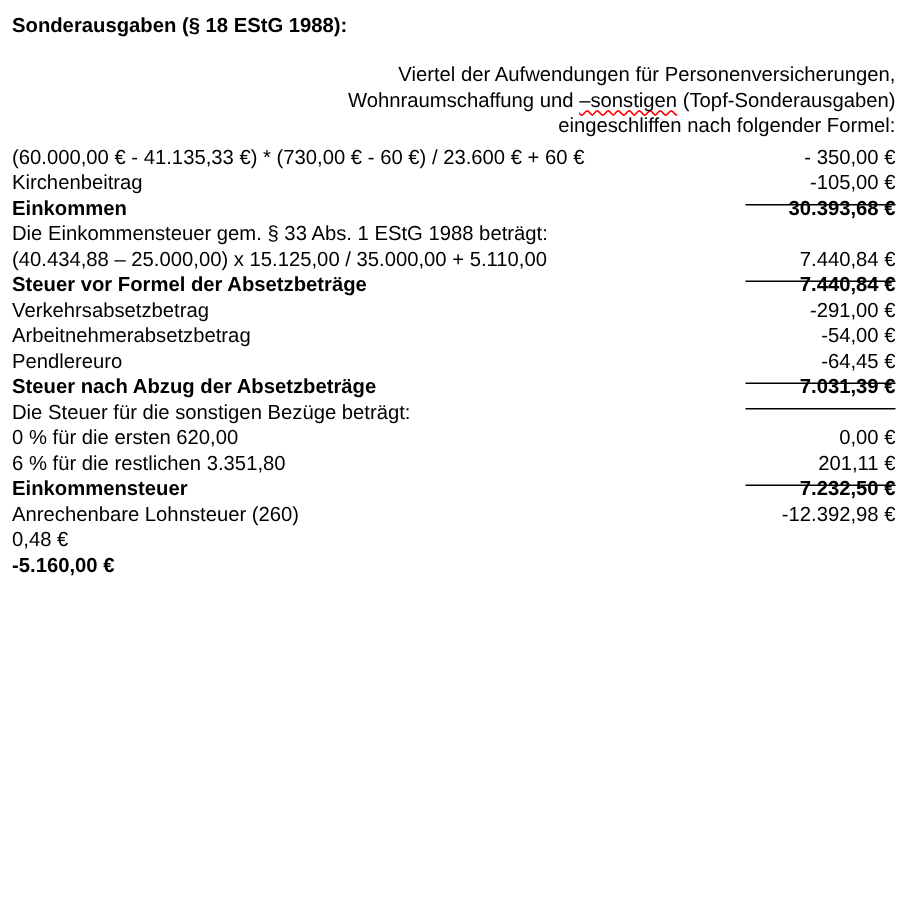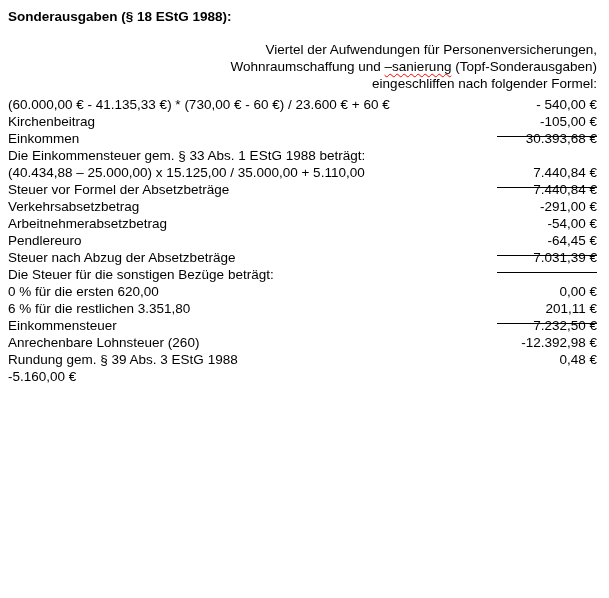--- a/index.html
+++ b/index.html
@@ -19,21 +19,21 @@
   .title { font-weight: bold; margin: 0 0 16px 0; }
   .para-line { line-height: 17px; text-align: right; }
   .row {
     display: flex;
     justify-content: space-between;
     align-items: baseline;
     line-height: 17px;
   }
   .row .label { text-align: left; padding-right: 10px; }
   .row .amount { text-align: right; white-space: nowrap; }
-  .bold { font-weight: normal; align-items: center; }
+  .bold { font-weight: bold; align-items: center; }
   .rule {
     width: 100px;
     height: 1px;
     background: #000000;
     margin: 6px 0 -7px auto;
   }
   .spellcheck {
     text-decoration: underline wavy #ff0000;
     text-decoration-skip-ink: none;
     text-underline-offset: 2px;
@@ -42,25 +42,25 @@
 </style>
 </head>
 <body>
 
 <div class="doc">
 
   <div class="title">Sonderausgaben (§ 18 EStG 1988):</div>
 
   <div>
     <div class="para-line">Viertel der Aufwendungen für Personenversicherungen,</div>
-    <div class="para-line"><span>Wohnraumschaffung und </span><span class="spellcheck">–sanierung</span><span> (Topf-Sonderausgaben)</span></div>
+    <div class="para-line"><span>Wohnraumschaffung und </span><span class="spellcheck">–sonstigen</span><span> (Topf-Sonderausgaben)</span></div>
     <div class="para-line">eingeschliffen nach folgender Formel:</div>
     <div class="row" style="margin-top:4px">
       <span class="label">(60.000,00 € - 41.135,33 €) * (730,00 € - 60 €) / 23.600 € + 60 €</span>
-      <span class="amount">- 540,00 €</span>
+      <span class="amount">- 350,00 €</span>
     </div>
   </div>
 
   <div class="row">
     <span class="label">Kirchenbeitrag</span>
     <span class="amount">-105,00 €</span>
   </div>
 
   <div class="rule"></div>
 
@@ -129,21 +129,20 @@
     <span class="label">Einkommensteuer</span>
     <span class="amount">7.232,50 €</span>
   </div>
 
   <div class="row">
     <span class="label">Anrechenbare Lohnsteuer (260)</span>
     <span class="amount">-12.392,98 €</span>
   </div>
 
   <div class="row">
-    <span class="label">Rundung gem. § 39 Abs. 3 EStG 1988</span>
     <span class="amount">0,48 €</span>
   </div>
 
   <div class="row bold">
     <span class="amount">-5.160,00 €</span>
   </div>
 
 </div>
 
 </body></html>

